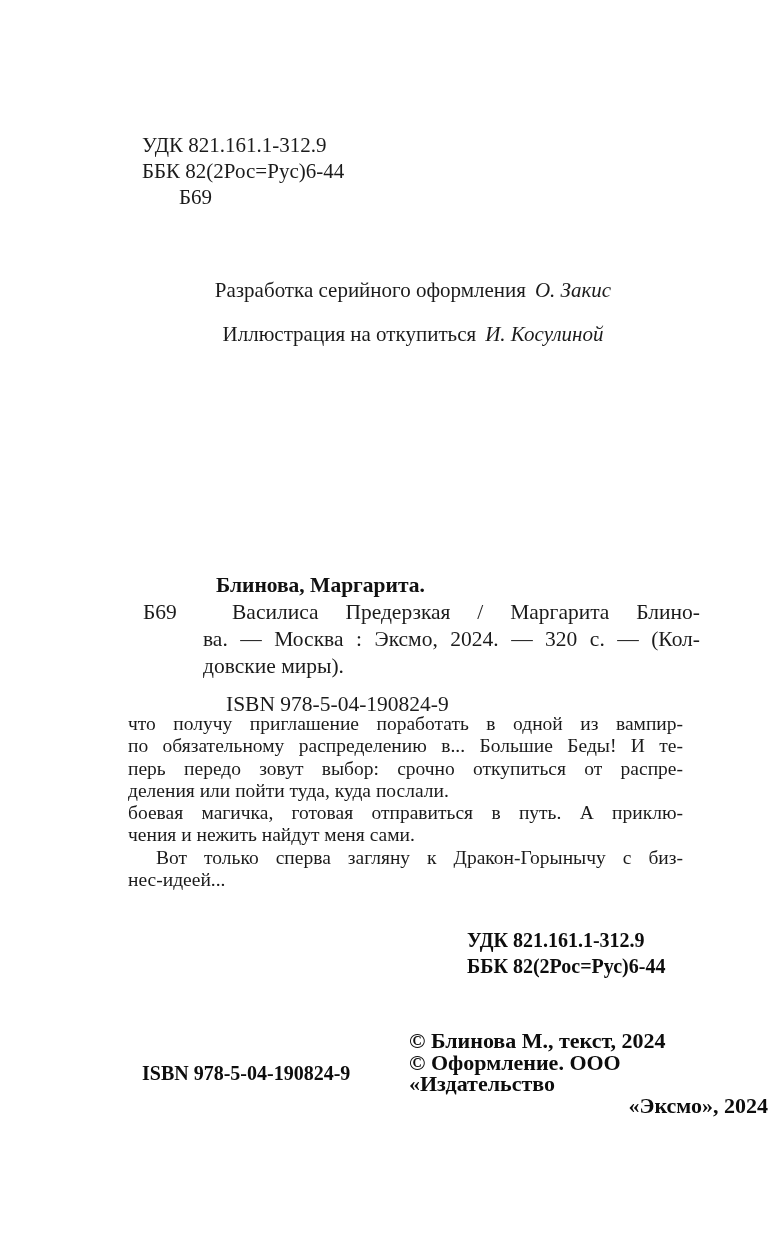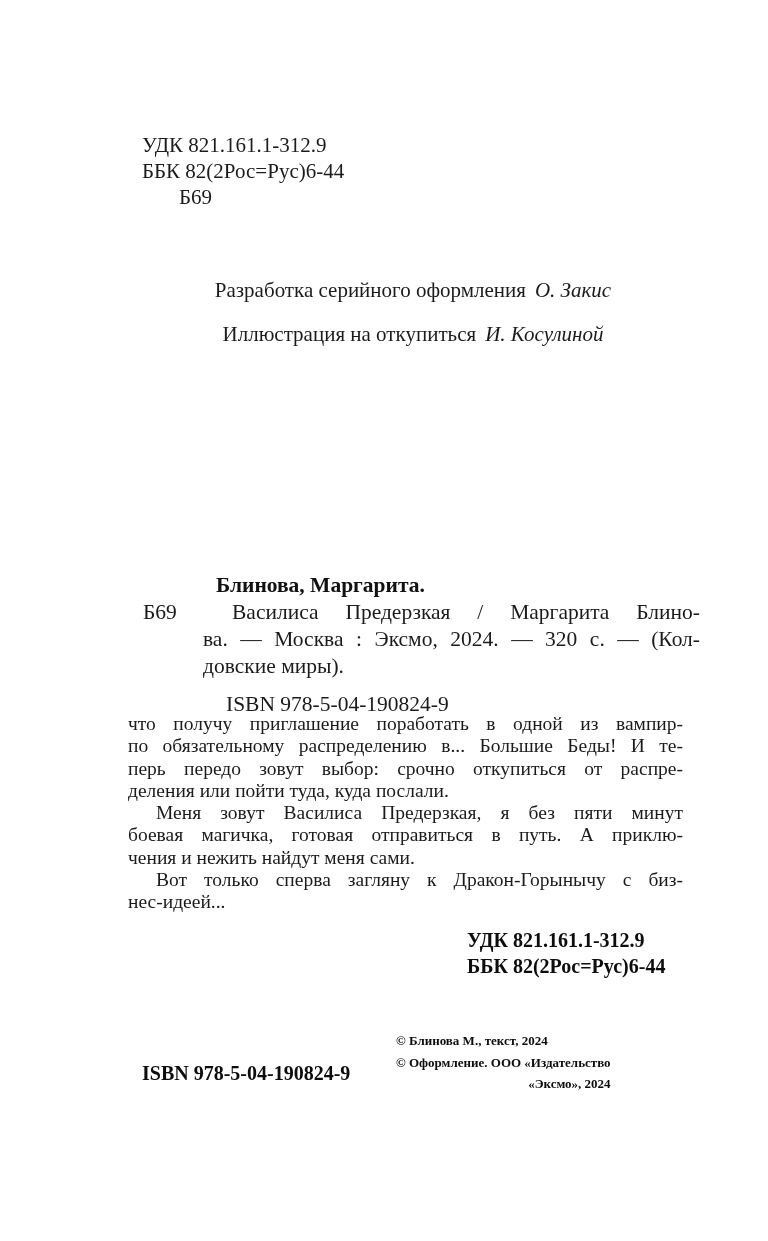--- a/index.html
+++ b/index.html
@@ -35,21 +35,21 @@
   .ind-sm { padding-left: 28px; }
 
   
   .annotation { left: 128px; top: 713px; width: 555px; font-size: 19.5px; line-height: 22.3px; }
 
   
   .bottom-codes { left: 467px; top: 928px; font-size: 20px; font-weight: bold; line-height: 25.5px; color: #0d0d0d; white-space: nowrap; }
 
   
   .footer-isbn { left: 142px; top: 1062px; font-size: 20px; font-weight: bold; color: #0d0d0d; white-space: nowrap; }
-  .footer-copy { left: 396px; top: 1030px; font-size: 13px; font-weight: bold; line-height: 21.5px; color: #0d0d0d; }
+  .footer-copy { left: 409px; top: 1030px; font-size: 22px; font-weight: bold; line-height: 21.5px; color: #0d0d0d; }
   .footer-copy .cont { padding-left: 14px; text-align: right; }
 </style>
 </head>
 <body>
 
 <div class="abs top-codes">
   <div>УДК 821.161.1-312.9</div>
   <div>ББК 82(2Рос=Рус)6-44</div>
   <div class="sign">Б69</div>
 </div>
@@ -73,21 +73,20 @@
 </div>
 
 <div class="abs annotation">
   <div>
     <div class="j">что получу приглашение поработать в одной из вампир-</div>
     <div class="j">по обязательному распределению в... Большие Беды! И те-</div>
     <div class="j">перь передо зовут выбор: срочно откупиться от распре-</div>
     <div>деления или пойти туда, куда послали.</div>
   </div>
   <div>
-    <div class="j ind-sm">Меня зовут Василиса Предерзкая, я без пяти минут</div>
     <div class="j">боевая магичка, готовая отправиться в путь. А приклю-</div>
     <div>чения и нежить найдут меня сами.</div>
   </div>
   <div>
     <div class="j ind-sm">Вот только сперва загляну к Дракон-Горынычу с биз-</div>
     <div>нес-идеей...</div>
   </div>
 </div>
 
 <div class="abs bottom-codes">

